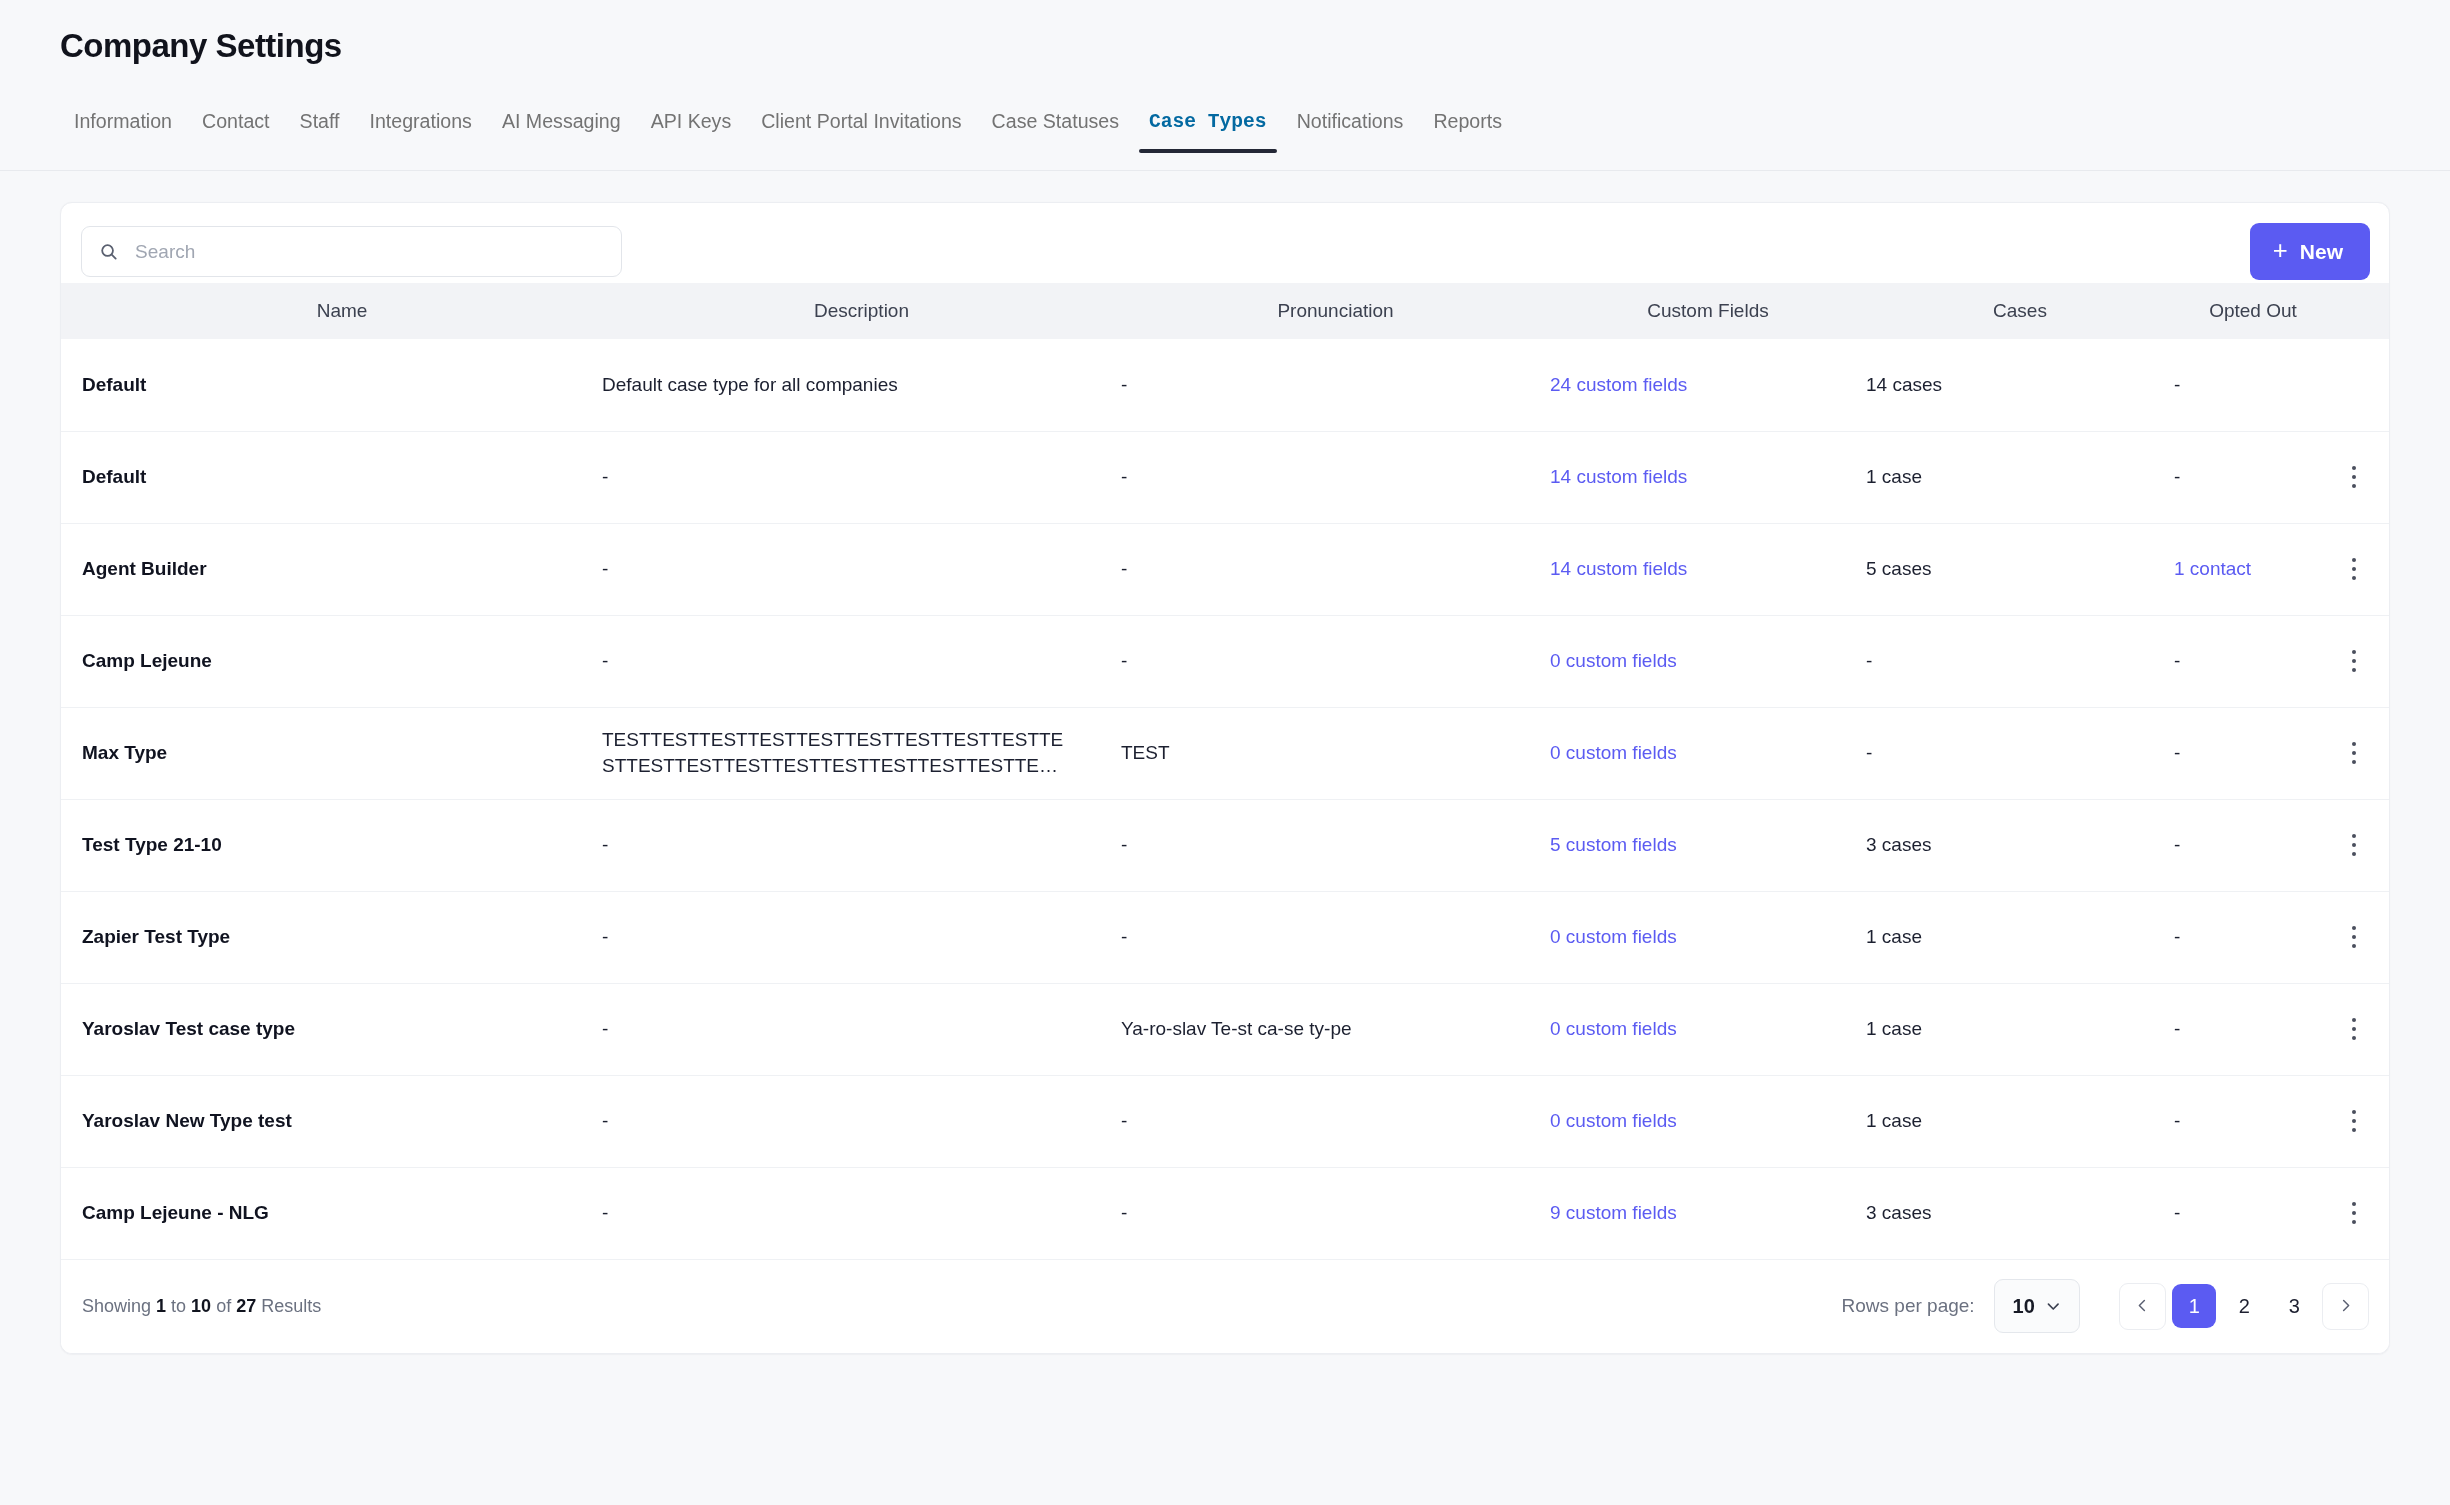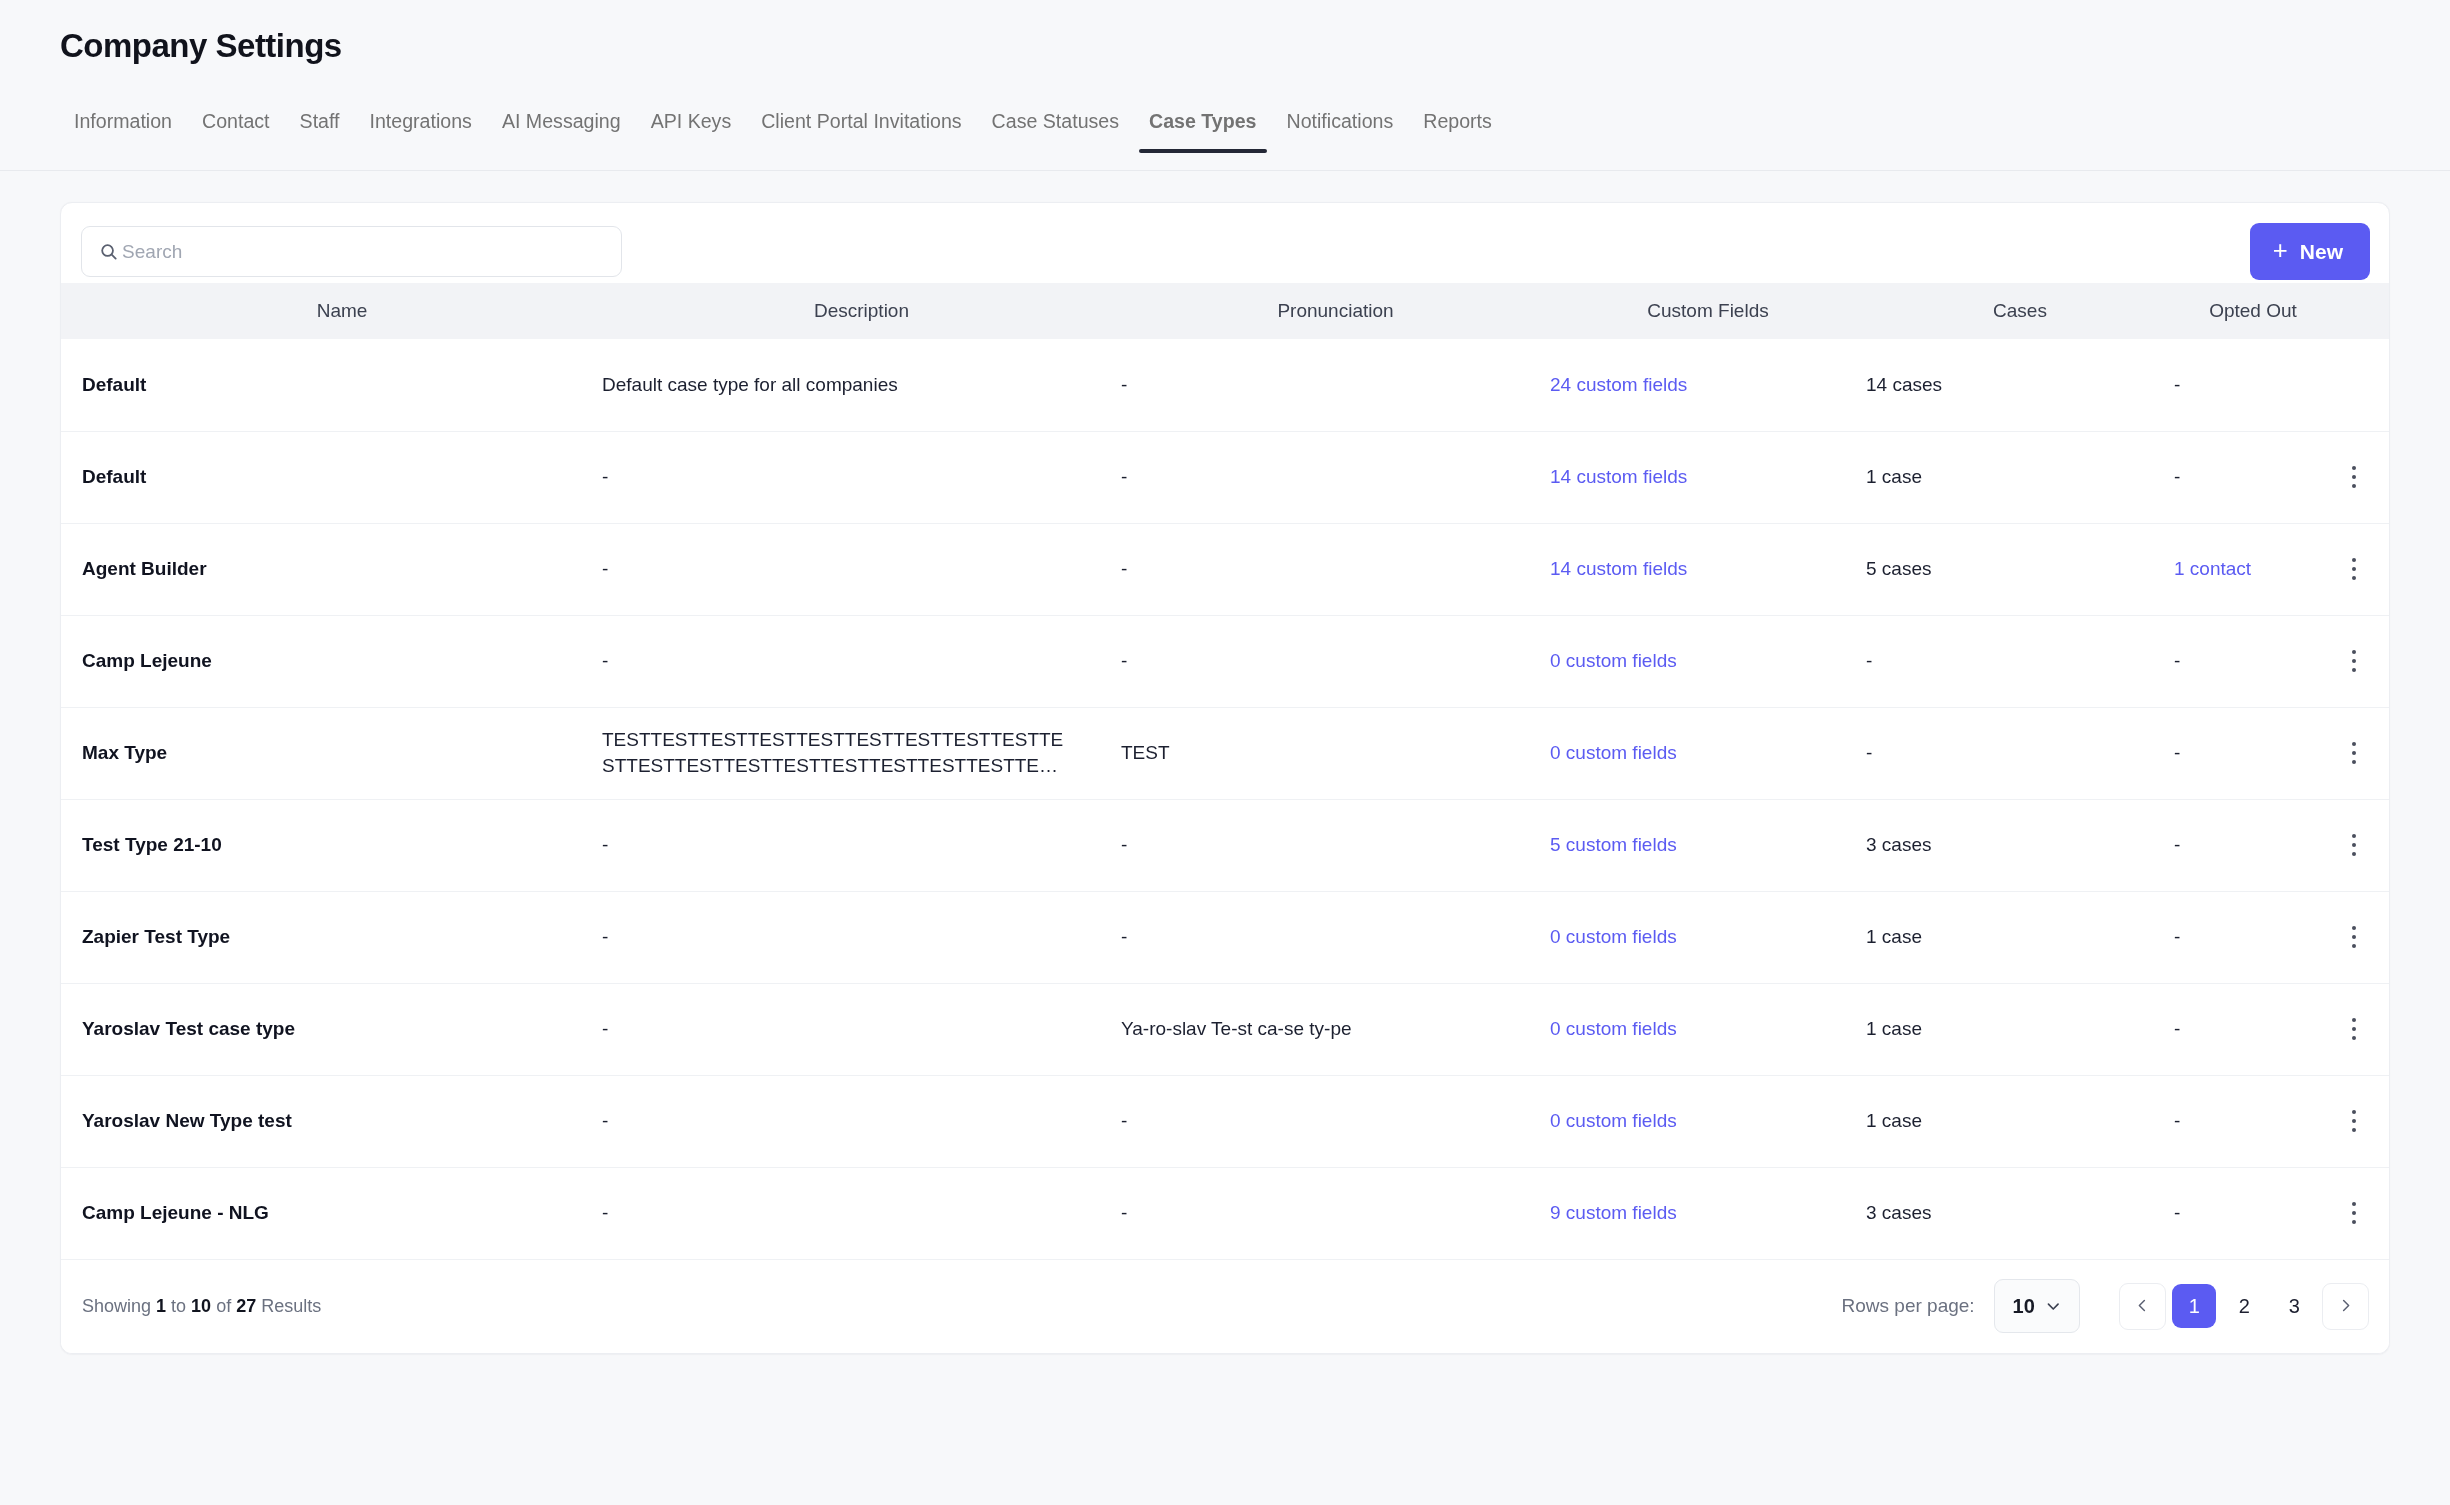--- a/index.html
+++ b/index.html
@@ -29,21 +29,21 @@
     gap: 0px;
   }
   .tab {
     font-size: 19.6px;
     color: #737373;
     padding: 0 15px 19.6px 15px;
     position: relative;
     white-space: nowrap;
     cursor: pointer;
   }
-  .tab.active { color: #737373; font-weight: bold; }
+  .tab.active { color: #0369a1; font-weight: bold; font-family: Liberation Mono, monospace; }
   .tab.active::after {
     content: "";
     position: absolute;
     left: 4.5px; right: 4.5px; bottom: 0;
     height: 3.8px;
     background: #242836;
     border-radius: 2.3px;
   }
   .tabs-rule {
     position: absolute;
@@ -71,21 +71,21 @@
   .search-box {
     position: absolute;
     left: 20px; top: 23px;
     width: 541px; height: 51px;
     border: 0.8px solid #e2e5ea;
     border-radius: 9px;
     background: #fff;
     display: flex;
     align-items: center;
     padding-left: 16.5px;
-    gap: 4px;
+    gap: 17px;
   }
   .search-input {
     border: none; outline: none;
     font-size: 19px;
     color: #2b2f3a;
     background: transparent;
     width: 451px;
     font-family: "Liberation Sans", sans-serif;
   }
   .search-input::placeholder { color: #a0a6b2; }

